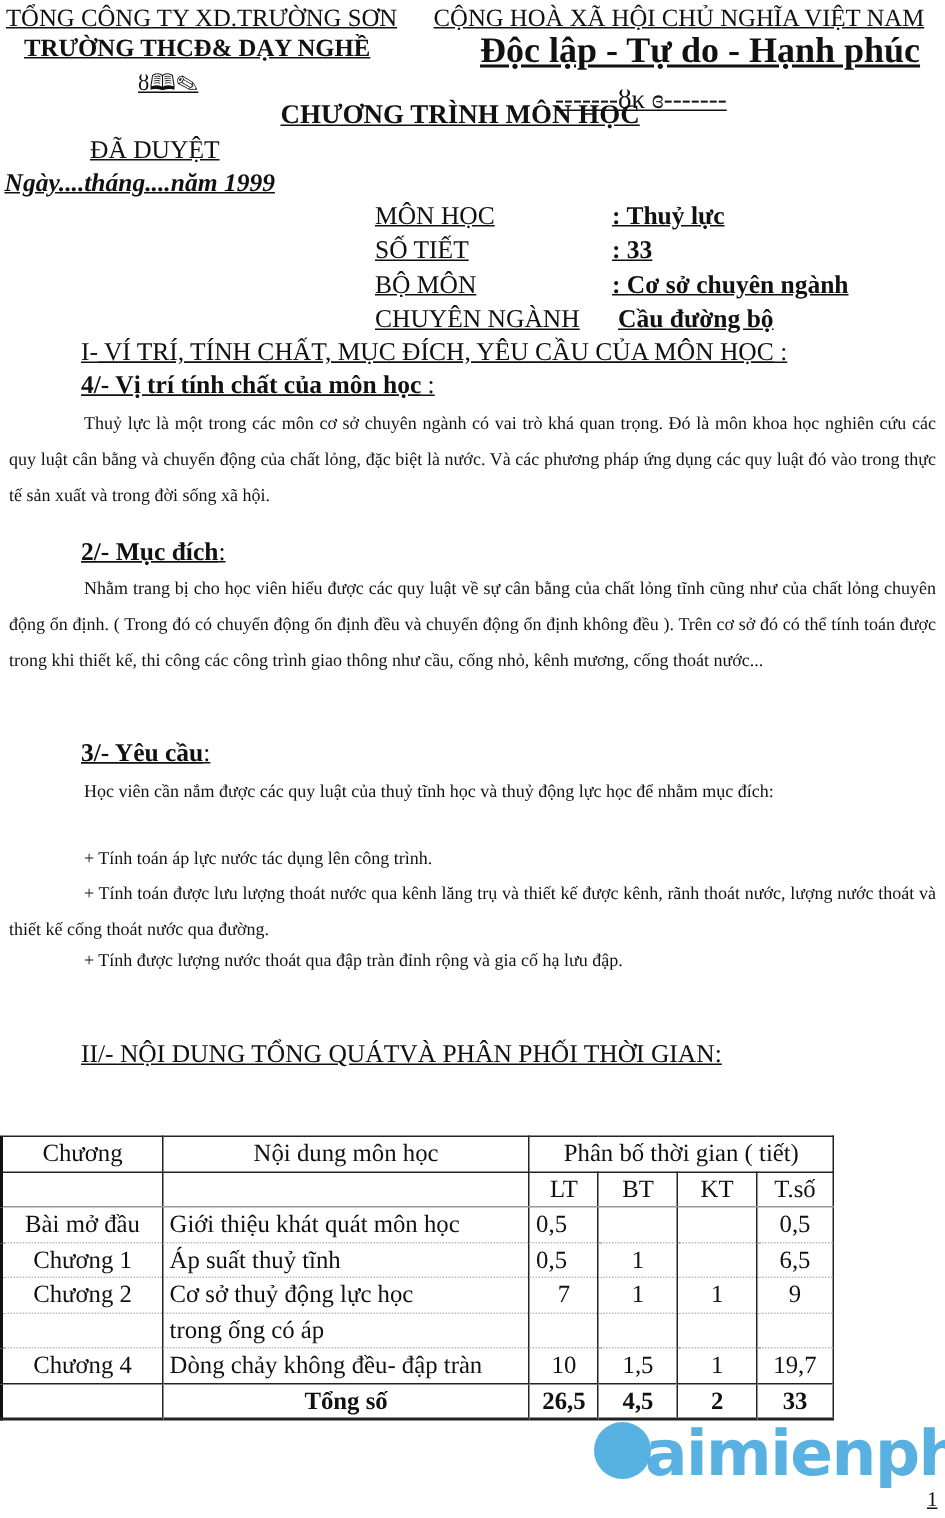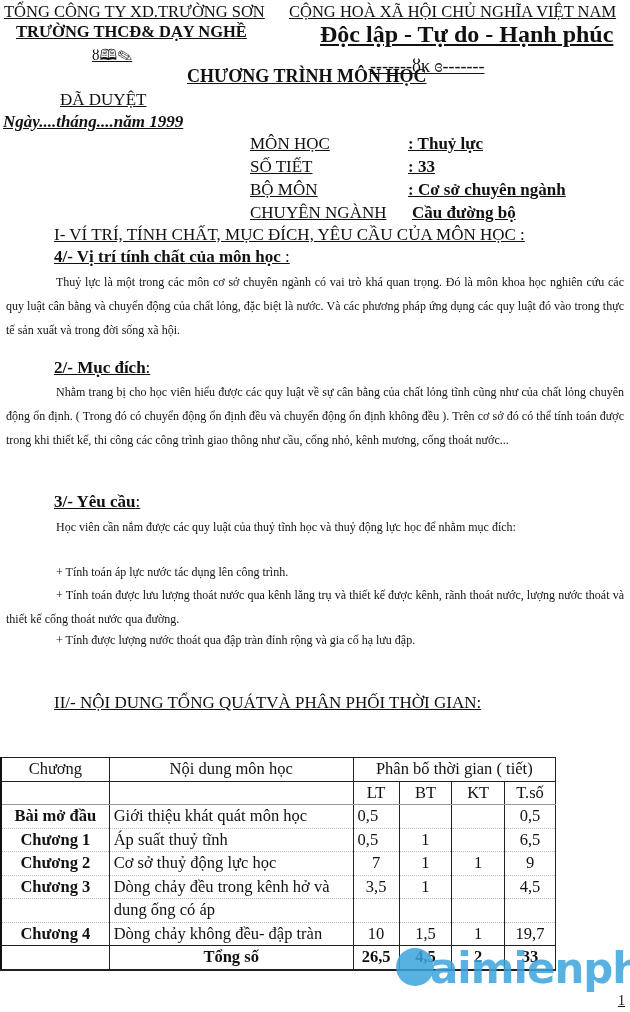--- a/index.html
+++ b/index.html
@@ -18,21 +18,21 @@
   .para .ind { display:inline-block; width:50px; }
 
   
   .tbl { position:absolute; left:0; top:757px; width:556px; border-collapse:collapse; font-size:16.5px; }
   .tbl td { border-left:1.5px solid #222; border-right:1.5px solid #222; padding:0 4px; height:22.5px; line-height:22px; }
   .tbl tr.h1 td { border-top:1.5px solid #222; border-bottom:1.5px solid #222; }
   .tbl tr.h2 td { border-bottom:1px solid #999; }
   .tbl tr.r td { border-bottom:1px dotted #bbb; }
   .tbl tr.total td { border-top:1.5px solid #222; border-bottom:2px solid #222; font-weight:bold; }
   .tbl td.c { text-align:center; }
-  .tbl td.lbl { font-weight:bold; text-align:center; }
+  .tbl td.lbl { font-weight:normal; text-align:center; }
   .tbl tr.h1 td.outer-left, .tbl td.outer-left { border-left:2.5px solid #111; }
 
   .watermark { position:absolute; left:392px; top:944px; font-family:"DejaVu Sans", sans-serif; font-weight:bold; font-size:42px; color:#3ba4dc; opacity:0.85; letter-spacing:-1px; }
   .watermark-vn { position:absolute; left:584px; top:1032px; font-family:"DejaVu Sans", sans-serif; font-size:20px; color:#8b5cf6; opacity:0.85; }
   .wm-circle { position:absolute; left:396px; top:948px; width:38px; height:38px; border-radius:50%; background:#3ba4dc; opacity:0.85; }
 </style>
 </head>
 <body>
 
 <div class="abs f16" style="left:4px; top:2px;">TỔNG CÔNG TY XD.TRƯỜNG SƠN</div>
@@ -122,30 +122,22 @@
   </tr>
   <tr class="r">
     <td class="lbl outer-left">Chương 2</td>
     <td>Cơ sở thuỷ động lực học</td>
     <td class="c">7</td>
     <td class="c">1</td>
     <td class="c">1</td>
     <td class="c">9</td>
   </tr>
   <tr class="r">
-    <td class="lbl outer-left">Chương 3</td>
-    <td>Dòng chảy đều trong kênh hở và</td>
-    <td class="c">3,5</td>
-    <td class="c">1</td>
-    <td class="c"></td>
-    <td class="c">4,5</td>
-  </tr>
-  <tr class="r">
     <td class="lbl outer-left"></td>
-    <td>dung ống có áp</td>
+    <td>trong ống có áp</td>
     <td class="c"></td>
     <td class="c"></td>
     <td class="c"></td>
     <td class="c"></td>
   </tr>
   <tr class="r">
     <td class="lbl outer-left">Chương 4</td>
     <td>Dòng chảy không đều- đập tràn</td>
     <td class="c">10</td>
     <td class="c">1,5</td>

